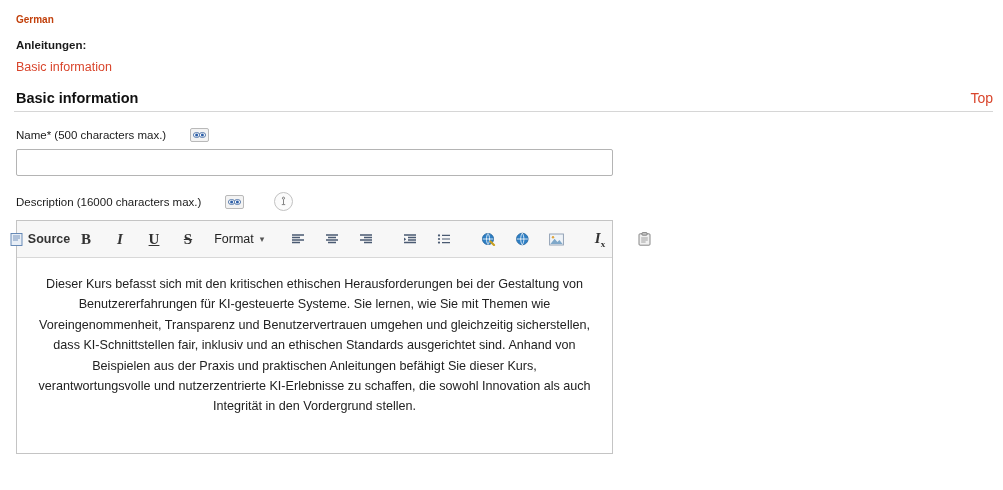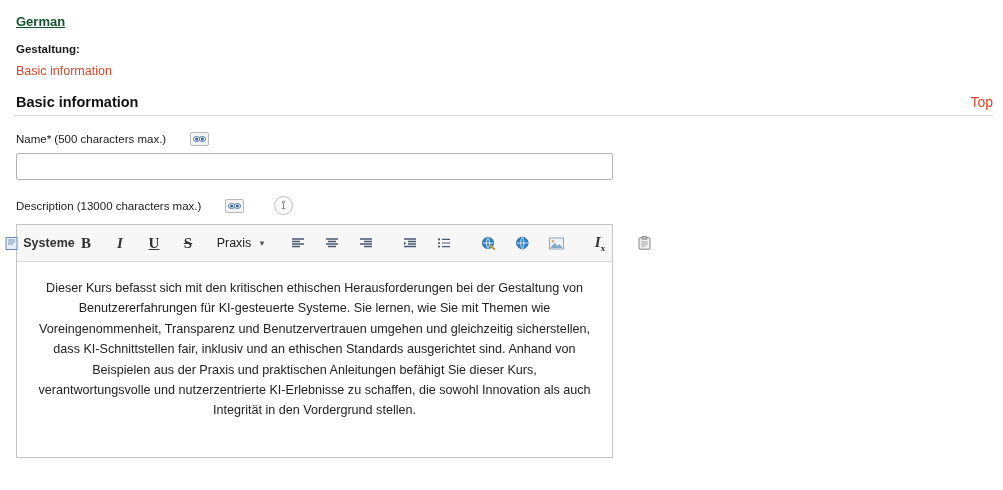--- a/index.html
+++ b/index.html
@@ -14,25 +14,24 @@
     color: #222222;
     overflow: hidden;
     position: relative;
   }
   .page {
     padding: 12px 14px 0 14px;
     box-sizing: border-box;
     width: 1003px;
   }
   .lang-title {
-    font-size: 13px;
+    font-size: 10px;
     font-weight: bold;
-    color: #14532d;
+    color: #c2410c;
     margin: 2px 0 14px 2px;
-    text-decoration: underline;
   }
   .cat-label {
     font-size: 11.5px;
     font-weight: bold;
     color: #1a1a1a;
     margin: 0 0 6px 2px;
   }
   .cat-link {
     font-size: 12.5px;
     color: #d9452c;
@@ -186,21 +185,21 @@
 
   svg { display: block; }
 </style>
 </head>
 <body>
 
 <div class="page">
 
   <div class="lang-title">German</div>
 
-  <div class="cat-label">Gestaltung:</div>
+  <div class="cat-label">Anleitungen:</div>
   <a class="cat-link">Basic information</a>
 
   <div class="section-head">
     <span class="section-title">Basic information</span>
     <a class="top-link">Top</a>
   </div>
 
   
   <div class="field-row">
     <span class="field-label">Name* (500 characters max.)</span>
@@ -210,21 +209,21 @@
         <circle cx="3.6" cy="5" r="1.5" fill="#2b5ea8"></circle>
         <ellipse cx="9.4" cy="5" rx="3.2" ry="2.5" fill="#ffffff" stroke="#4a6fa5" stroke-width="0.9"></ellipse>
         <circle cx="9.4" cy="5" r="1.5" fill="#2b5ea8"></circle>
       </svg>
     </span>
   </div>
   <input class="name-input" type="text" value="" placeholder="" style="">
 
   
   <div class="field-row">
-    <span class="field-label">Description (13000 characters max.)</span>
+    <span class="field-label">Description (16000 characters max.)</span>
     <span class="eyes-badge">
       <svg width="13" height="10" viewBox="0 0 13 10">
         <ellipse cx="3.6" cy="5" rx="3.2" ry="2.5" fill="#ffffff" stroke="#4a6fa5" stroke-width="0.9"></ellipse>
         <circle cx="3.6" cy="5" r="1.5" fill="#2b5ea8"></circle>
         <ellipse cx="9.4" cy="5" rx="3.2" ry="2.5" fill="#ffffff" stroke="#4a6fa5" stroke-width="0.9"></ellipse>
         <circle cx="9.4" cy="5" r="1.5" fill="#2b5ea8"></circle>
       </svg>
     </span>
     <span class="info-badge">
       <svg width="11" height="11" viewBox="0 0 11 11">
@@ -237,33 +236,33 @@
   <div class="editor">
     <div class="toolbar">
 
       <div class="tb-btn tb-source">
         <span>
           <svg width="13" height="13" viewBox="0 0 13 13">
             <rect x="1" y="0.5" width="11" height="12" fill="#e8eef6" stroke="#5a7fb0" stroke-width="0.9"></rect>
             <path d="M3 3 h7 M3 5 h7 M3 7 h5" stroke="#5a7fb0" stroke-width="0.8"></path>
           </svg>
         </span>
-        <span>Systeme</span>
+        <span>Source</span>
       </div>
 
       <div class="tb-sep"></div>
 
       <div class="tb-btn tb-b">B</div>
       <div class="tb-btn tb-i">I</div>
       <div class="tb-btn tb-u">U</div>
       <div class="tb-btn tb-s">S</div>
 
       <div class="tb-sep"></div>
 
-      <div class="tb-btn tb-format">Praxis</div>
+      <div class="tb-btn tb-format">Format</div>
       <div class="tb-btn tb-caret">▾</div>
 
       <div class="tb-sep"></div>
 
       <div class="tb-btn">
         <span>
           <svg width="14" height="12" viewBox="0 0 14 12">
             <path d="M1 2h12M1 4.5h8M1 7h12M1 9.5h8" stroke="#4a5a72" stroke-width="1.3"></path>
           </svg>
         </span>

